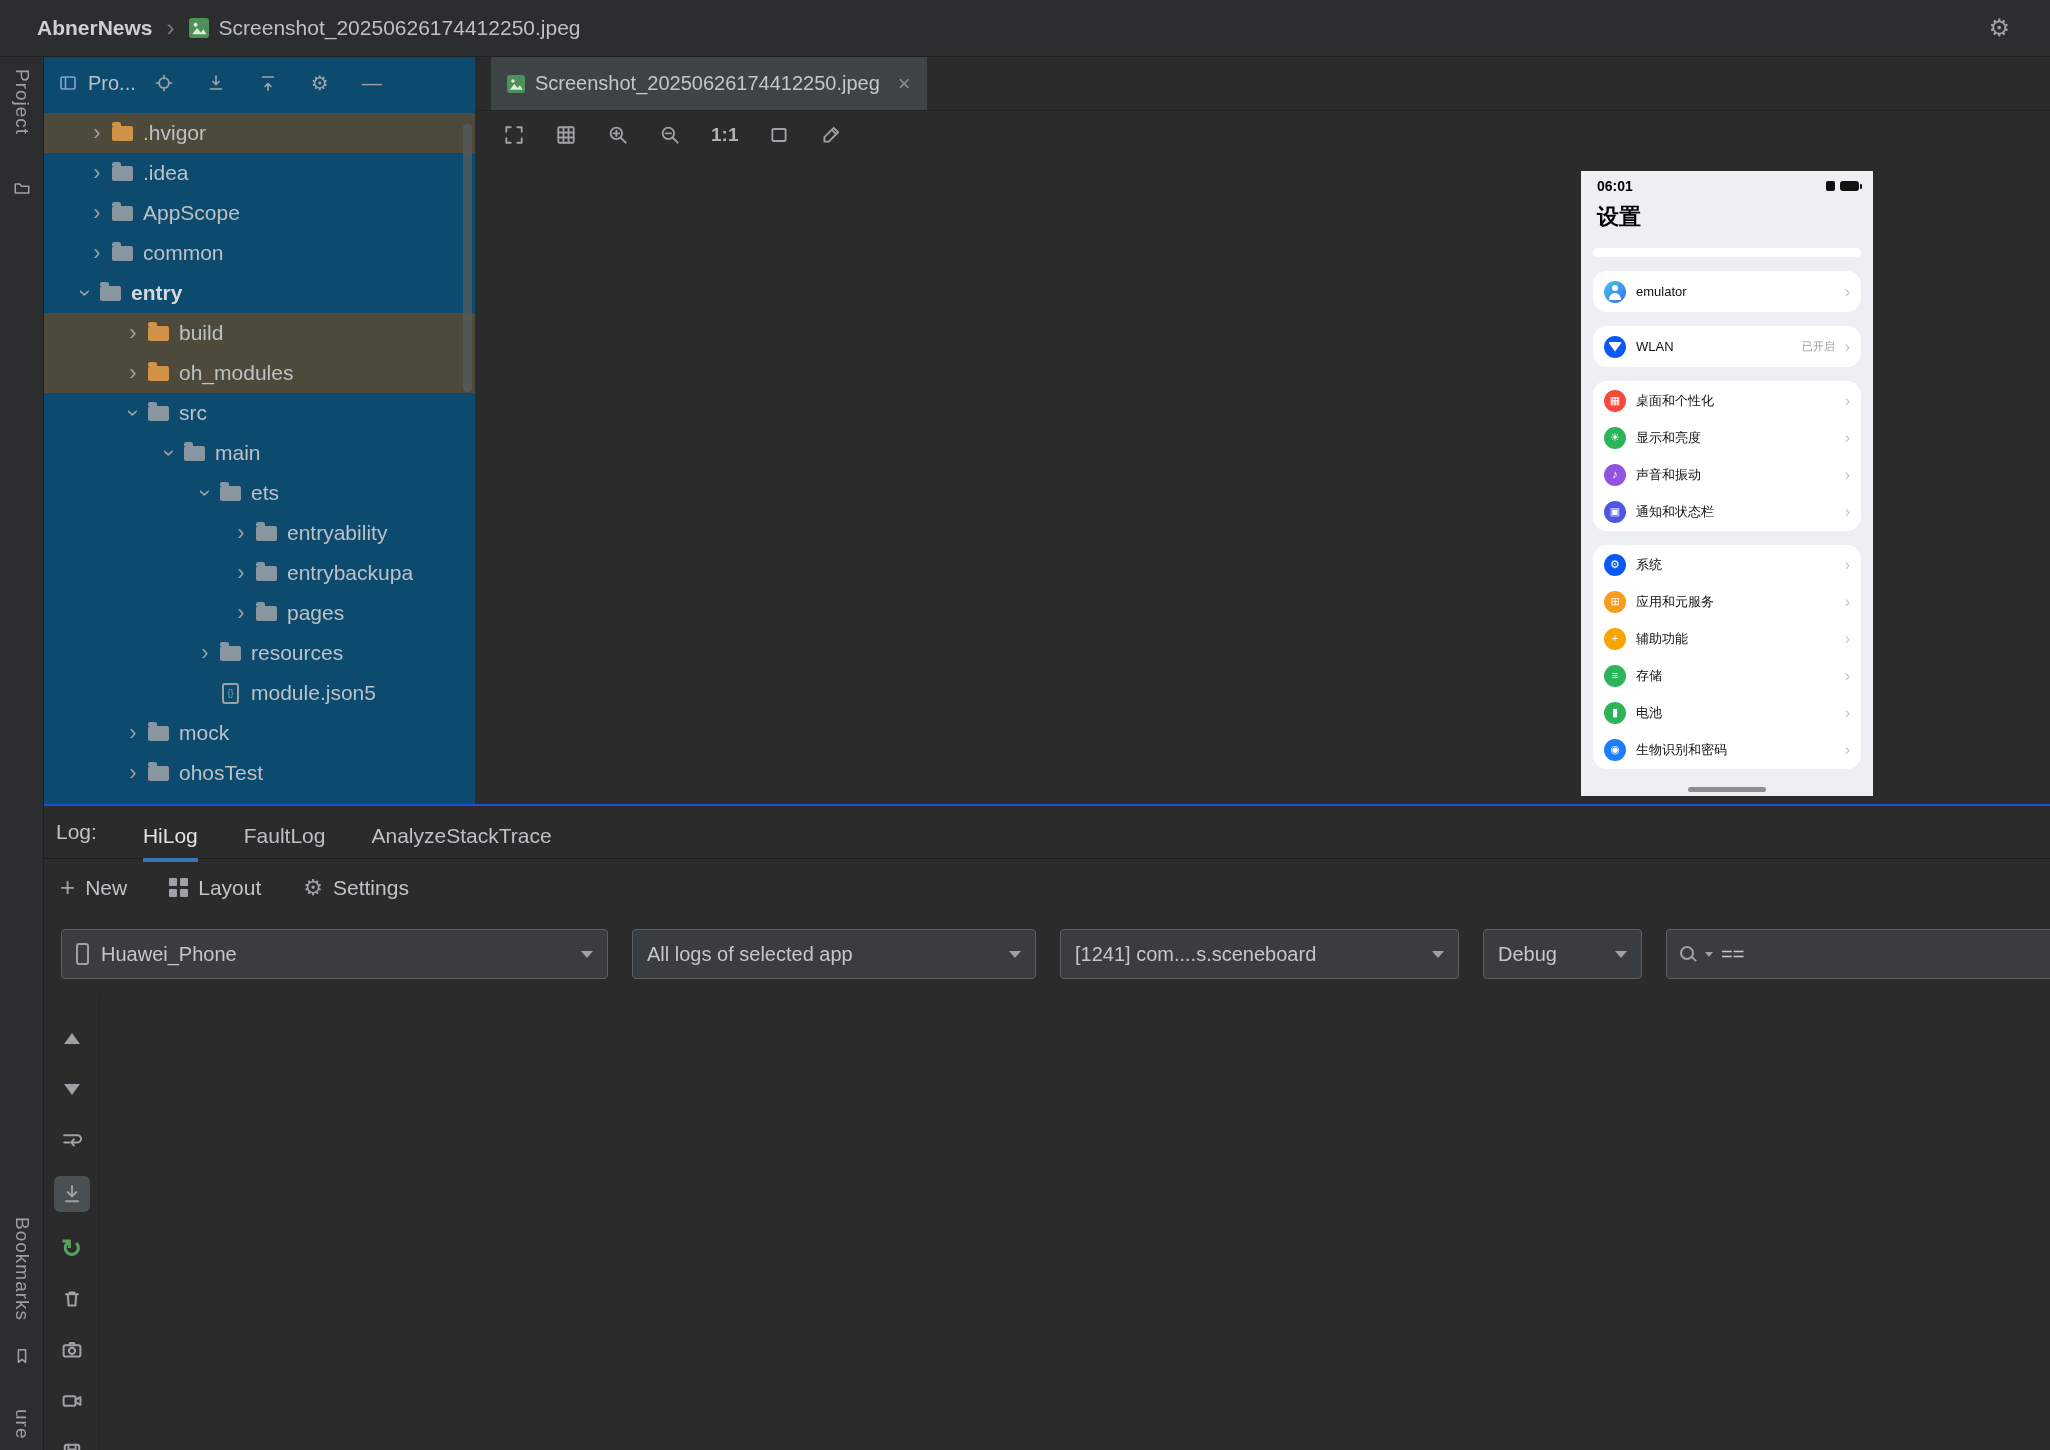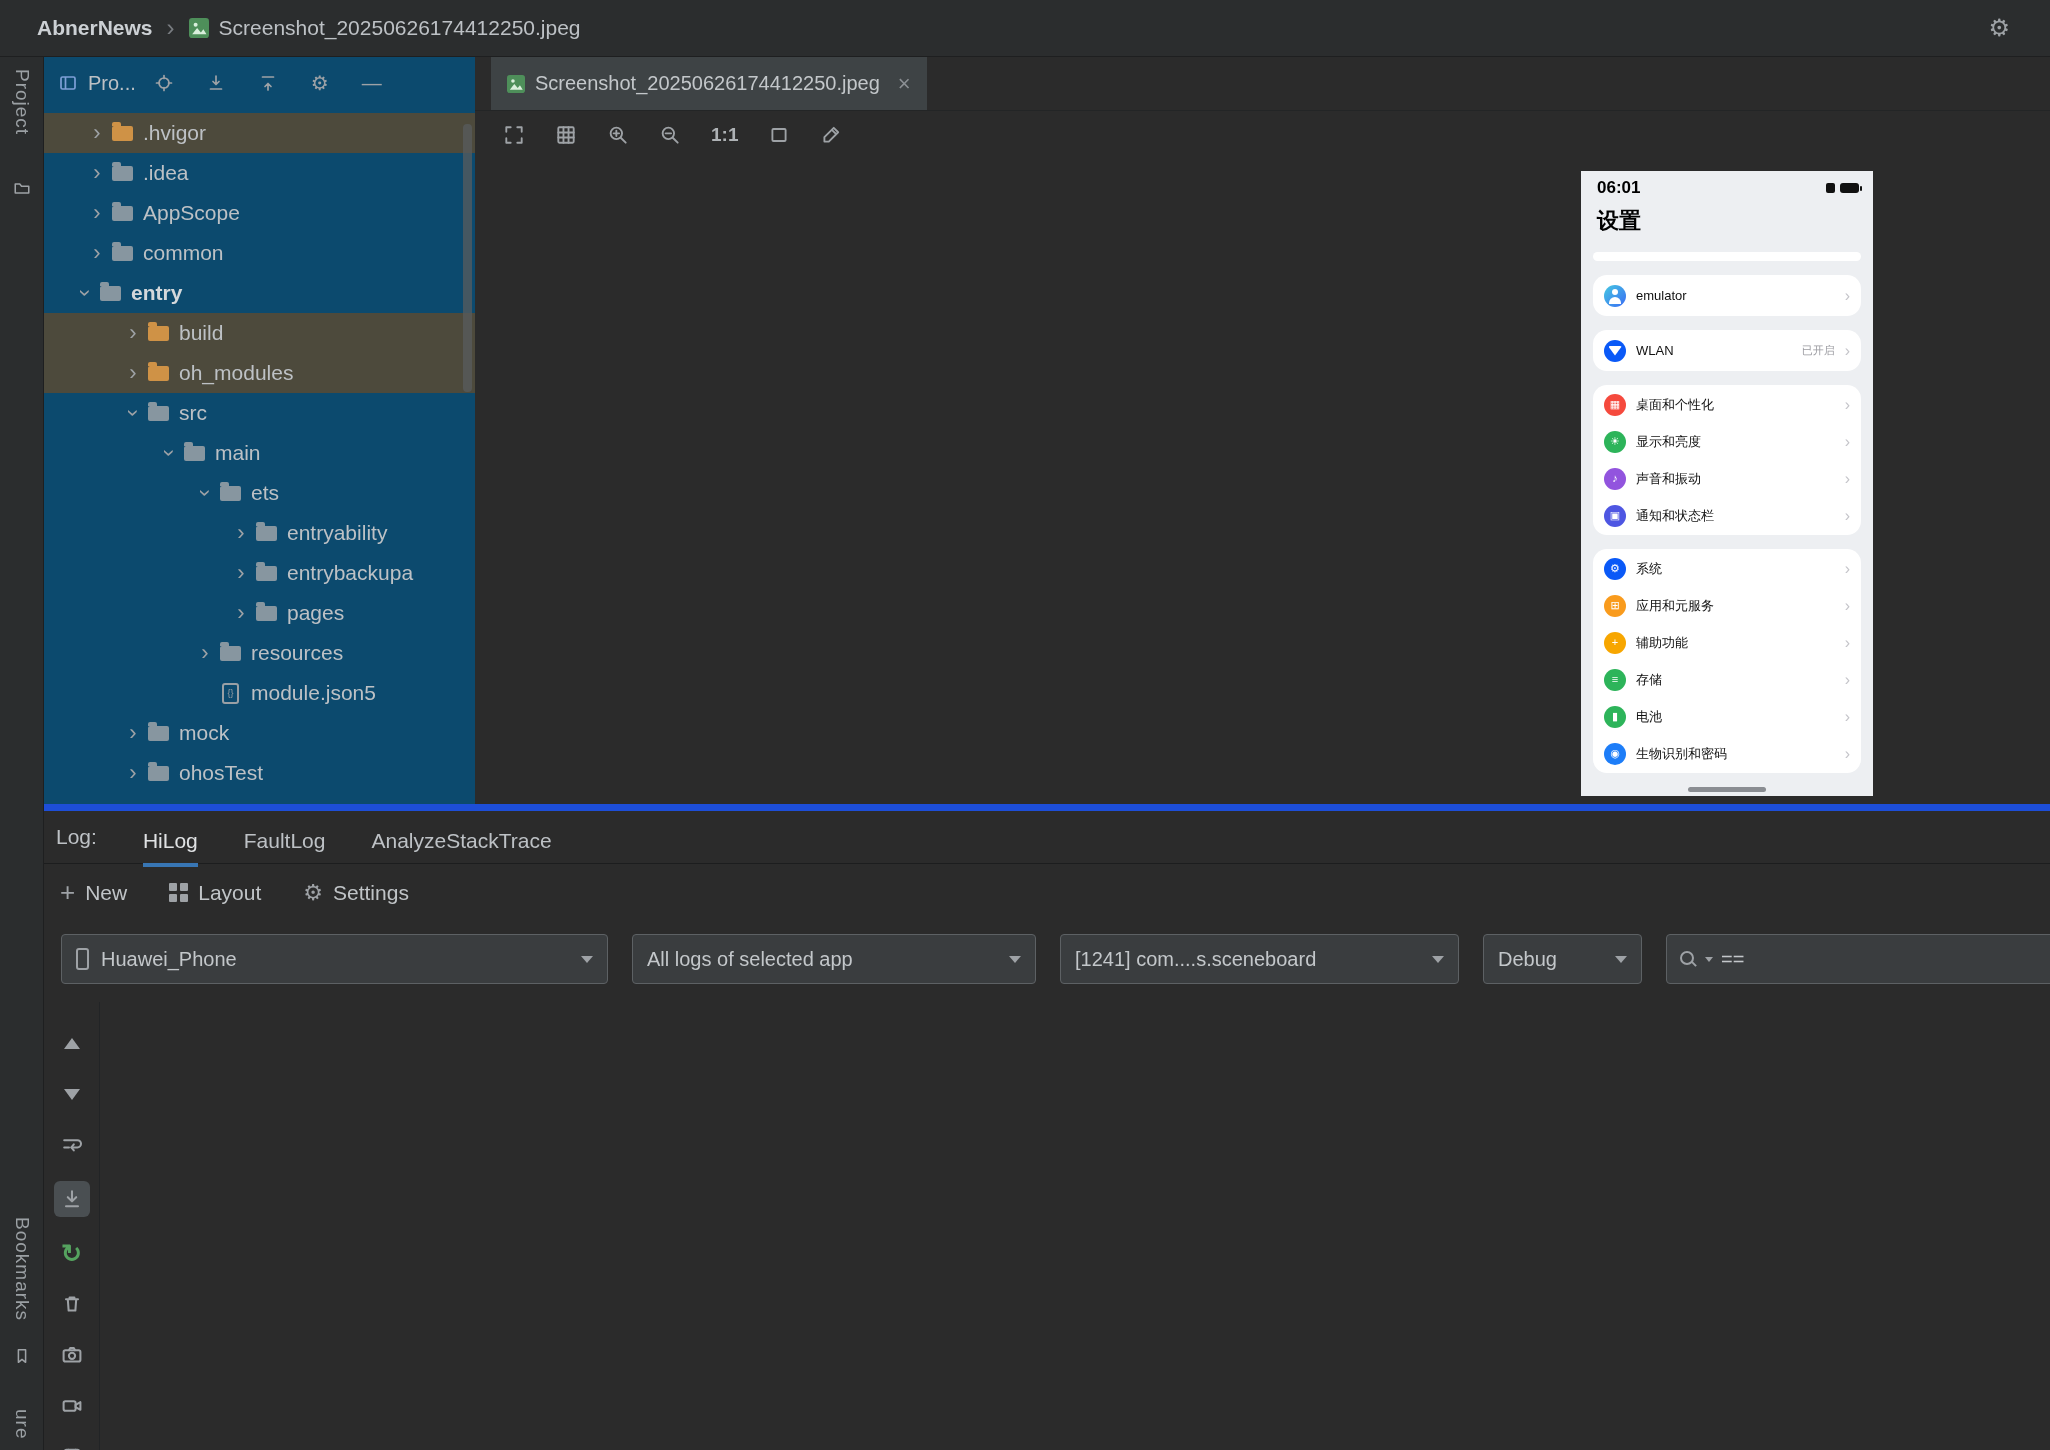--- a/index.html
+++ b/index.html
@@ -50,42 +50,42 @@
   .tabbar{height:54px;border-bottom:1px solid #232526;display:flex;align-items:stretch;padding-left:16px;}
   .etab{display:flex;align-items:center;gap:10px;background:#3e4345;padding:0 16px;font-size:20px;color:#c3c7ca;}
   .etab-close{color:#8b8f93;font-size:22px;margin-left:8px;}
   .etoolbar{height:48px;display:flex;align-items:center;gap:30px;padding-left:28px;color:#9ea2a6;}
   .zoom-label{font-size:19px;font-weight:bold;color:#aeb2b5;}
   .eico{display:flex;align-items:center;justify-content:center;}
   svg.line{stroke:#9ea2a6;stroke-width:1.7;fill:none;stroke-linecap:round;stroke-linejoin:round;}
 
   
   .phone{position:absolute;left:1106px;top:114px;width:292px;height:625px;background:#edeff2;color:#111;overflow:hidden;}
-  .p-status{display:flex;justify-content:space-between;align-items:center;padding:7px 14px 0 16px;font-size:17px;color:#000;font-weight:bold;}
+  .p-status{display:flex;justify-content:space-between;align-items:center;padding:7px 14px 0 16px;font-size:14px;color:#000;font-weight:bold;}
   .p-status-right{display:flex;align-items:center;}
   .p-sq{width:9px;height:10px;background:#111;border-radius:2px;display:inline-block;margin-right:5px;}
   .p-batt{width:19px;height:10px;background:#111;border-radius:3px;position:relative;display:inline-block;}
   .p-batt::after{content:"";position:absolute;right:-3px;top:2.5px;width:2.5px;height:5px;background:#111;border-radius:1px;}
   .p-title{font-size:22px;font-weight:bold;margin:8px 16px 0;color:#000;}
   .p-search{height:9px;background:#fff;border-radius:6px;margin:16px 12px 0;}
   .p-card{background:#fff;border-radius:14px;margin:14px 12px 0;padding:1px 0;}
   .p-row{display:flex;align-items:center;height:37px;padding:16px 11px;gap:10px;}
   .p-row-lg{height:39px;}
   .p-ico{width:22px;height:22px;border-radius:50%;flex:none;display:flex;align-items:center;justify-content:center;color:#fff;font-size:11px;line-height:1;}
   .p-label{flex:1;font-size:13px;color:#111;}
   .p-value{font-size:11px;color:#9a9aa0;}
   .p-chev{color:#c5c5ca;font-size:16px;}
   .p-home{position:absolute;bottom:4px;left:50%;transform:translateX(-50%);width:78px;height:5px;border-radius:3px;background:#8a8d92;}
   .g-person{position:relative;width:100%;height:100%;display:block;}
   .g-person::before{content:"";position:absolute;top:4px;left:50%;transform:translateX(-50%);width:6px;height:6px;border-radius:50%;background:#fff;}
   .g-person::after{content:"";position:absolute;bottom:3px;left:50%;transform:translateX(-50%);width:12px;height:7px;border-radius:6px 6px 0 0;background:#fff;}
   .g-wifi{width:13px;height:10px;background:#fff;clip-path:polygon(50% 100%,0 12%,15% 0,85% 0,100% 12%);}
 
   
-  .logpanel{position:absolute;left:44px;top:804px;width:2006px;height:646px;background:#2b2b2b;border-top:7px solid #1d4ed8;}
+  .logpanel{position:absolute;left:44px;top:804px;width:2006px;height:646px;background:#2b2b2b;border-top:2px solid #1d4ed8;}
   .log-tabsrow{height:53px;display:flex;align-items:center;padding-left:12px;gap:46px;border-bottom:1px solid #1c1d1e;font-size:21px;}
   .log-label{color:#bdc1c5;}
   .log-tab{position:relative;height:100%;display:flex;align-items:center;color:#bdc1c5;}
   .log-tab.active{color:#e0e2e4;}
   .log-tab.active::after{content:"";position:absolute;left:0;right:0;bottom:0;height:4px;background:#3876b4;}
   .log-toolbar{height:57px;display:flex;align-items:center;gap:42px;padding-left:16px;font-size:21px;color:#c0c4c7;}
   .lt-item{display:flex;align-items:center;gap:10px;}
   .plus-ico{font-size:26px;color:#9ea2a6;}
   .grid-ico{display:grid;grid-template-columns:8px 8px;grid-gap:3px;}
   .grid-ico span{width:8px;height:8px;background:#9ea2a6;border-radius:1px;}

